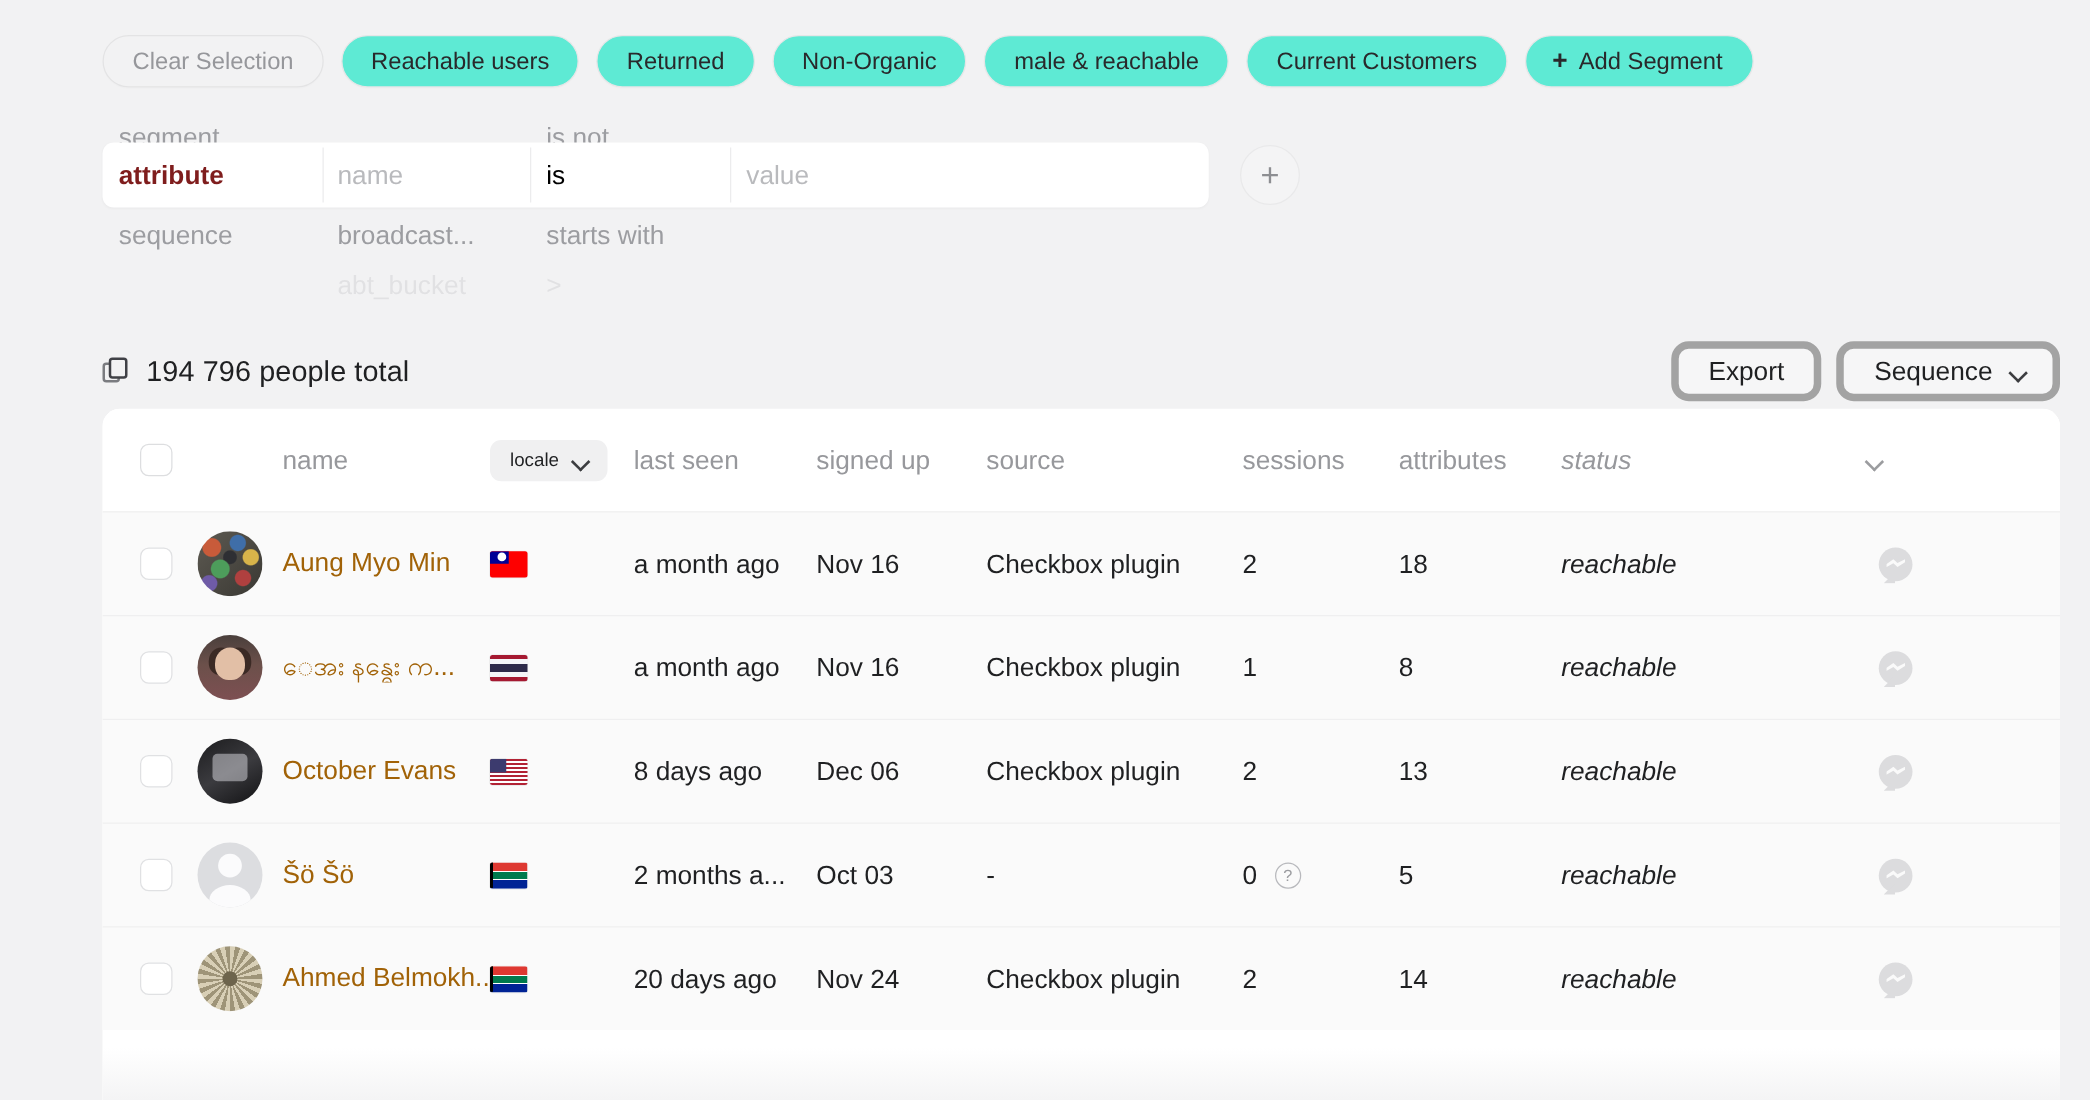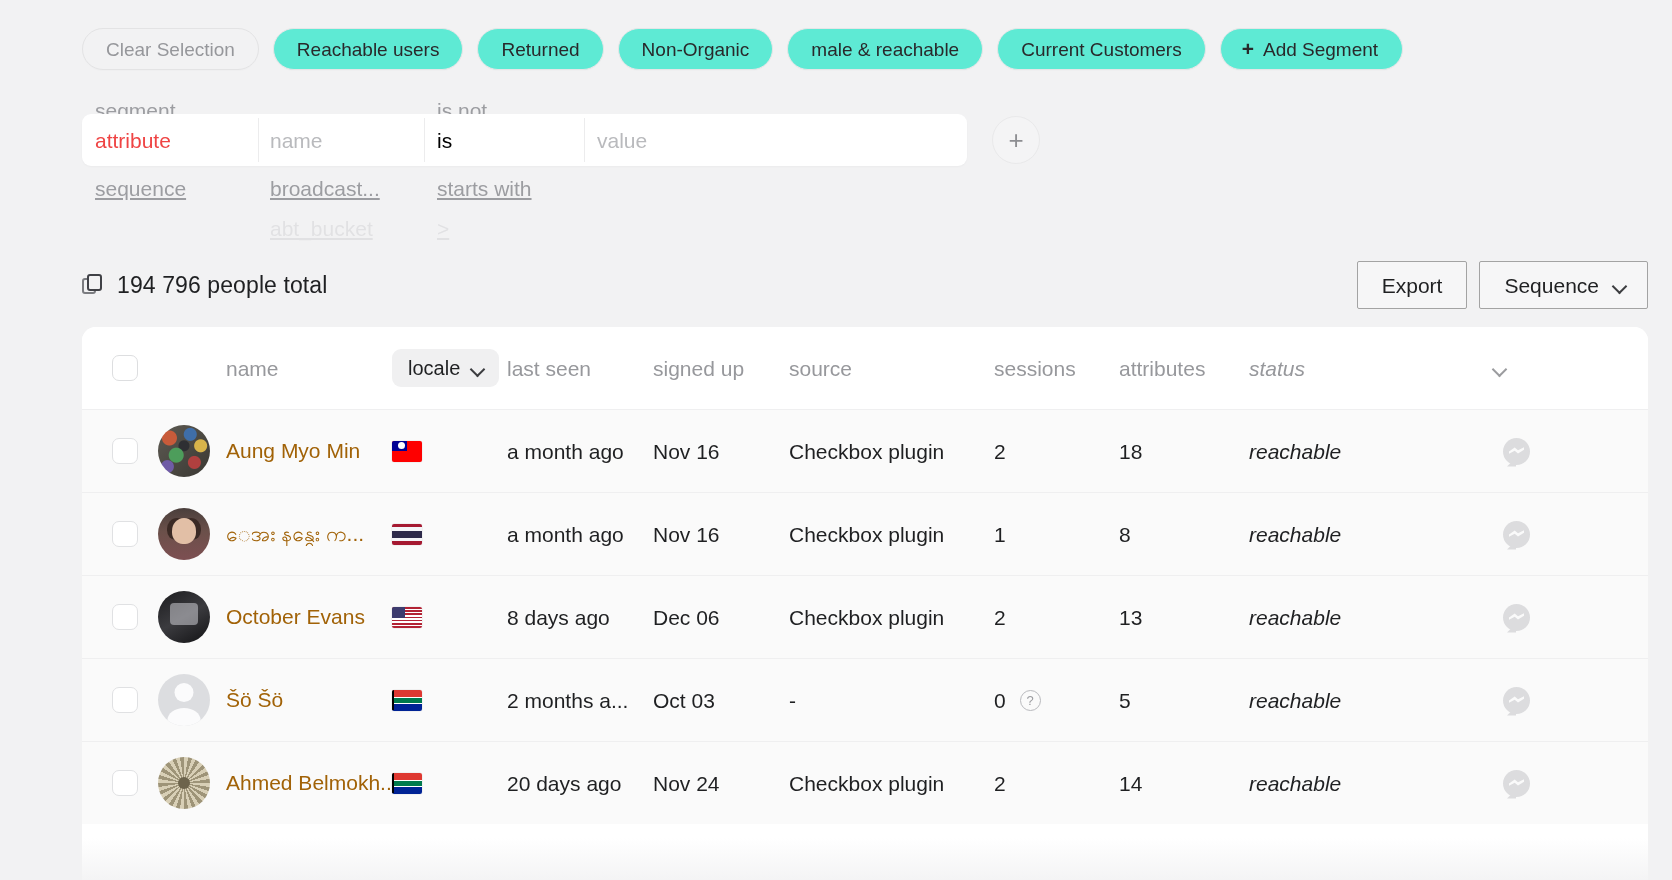--- a/index.html
+++ b/index.html
@@ -91,21 +91,20 @@
 
   .picker-row.above  { top: 0px;   opacity: 1; }
   .picker-row.below  { top: 78px;  }
   .picker-row.below2 { top: 118px; }
 
   .pk-cell {
     font-size: 21px;
     color: #9c9da1;
     white-space: nowrap;
     line-height: 1;
-    text-decoration: underline;
   }
 
   .pk-c1 { width: 176px; padding-left: 13px; }
   .pk-c2 { width: 166px; padding-left: 12px; }
   .pk-c3 { width: 160px; padding-left: 13px; }
 
   .picker-row.below2 .pk-cell { color: #dfdfe1; }
   .picker-row.below2 { opacity: 0.85; }
 
   .picker-input {
@@ -132,21 +131,21 @@
   .pi-seg + .pi-seg::before {
     content: "";
     position: absolute;
     left: 0;
     top: 4px;
     bottom: 4px;
     width: 1px;
     background: #ececed;
   }
 
-  .pi-attr  { width: 176px; padding-left: 13px; color: #ef4444; font-weight: 400; }
+  .pi-attr  { width: 176px; padding-left: 13px; color: #7f1d1d; font-weight: 700; }
   .pi-name  { width: 166px; padding-left: 12px; color: #b9babd; }
   .pi-op    { width: 160px; padding-left: 13px; color: #000000; }
   .pi-value { flex: 1;      padding-left: 13px; color: #b9babd; }
 
   .add-filter-btn {
     position: absolute;
     top: 28px;
     left: 910px;
     width: 48px;
     height: 48px;
@@ -158,21 +157,21 @@
     justify-content: center;
     color: #8d8e92;
     font-size: 26px;
     line-height: 1;
     cursor: pointer;
   }
 
   
   .totals-row {
     position: absolute;
-    top: 256px;
+    top: 268px;
     left: 54px;
     right: 52px;
     height: 58px;
     display: flex;
     align-items: center;
     justify-content: space-between;
   }
 
   .totals-left {
     display: flex;
@@ -210,23 +209,23 @@
   }
 
   .totals-right {
     display: flex;
     align-items: center;
     gap: 12px;
   }
 
   .tbtn {
     height: 48px;
-    border-radius: 2px;
+    border-radius: 14px;
     background: #f6f6f7;
-    border: 1px solid #a3a3a3;
+    border: 6px solid #a3a3a3;
     display: flex;
     align-items: center;
     justify-content: center;
     padding: 0 24px;
     font-size: 21px;
     line-height: 1;
     color: #1f2022;
     cursor: pointer;
     white-space: nowrap;
   }
@@ -307,21 +306,21 @@
     white-space: nowrap;
   }
 
   .locale-pill {
     display: inline-flex;
     align-items: center;
     gap: 11px;
     background: #f0f0f1;
     border-radius: 9px;
     padding: 9px 14px 9px 16px;
-    font-size: 20px;
+    font-size: 15px;
     color: #1f2022;
     line-height: 1;
     cursor: pointer;
   }
 
   .thead .col-action { justify-content: flex-start; padding-left: 0; }
   .head-caret-wrap {
     width: 100%;
     display: flex;
     justify-content: flex-start;

